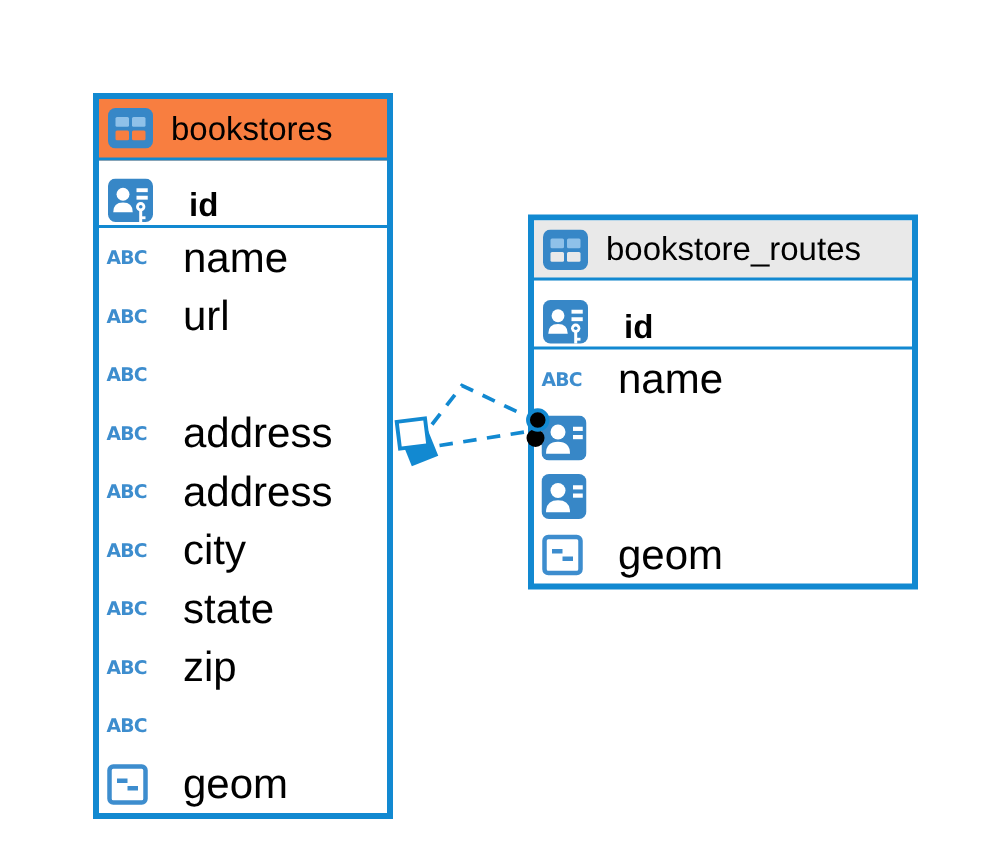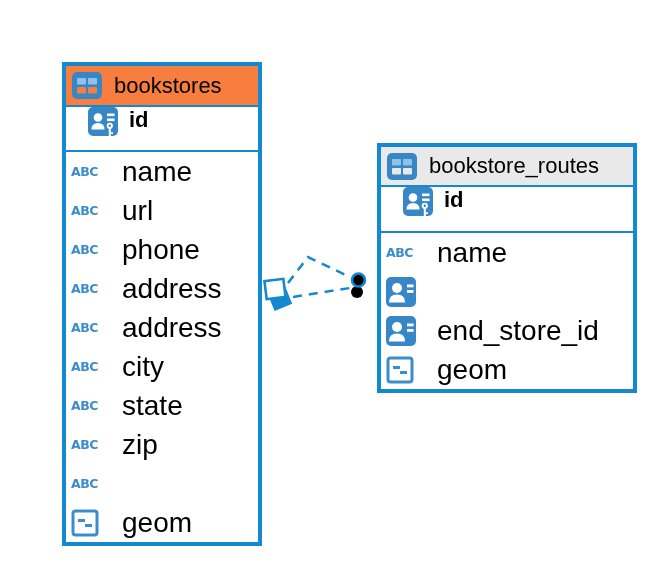--- a/index.html
+++ b/index.html
@@ -25,43 +25,43 @@
     overflow: hidden;
   }
   .erd-table {
     position: absolute;
     background: #fff;
     border: 4px solid var(--accent_blue);
     display: flex;
     flex-direction: column;
   }
   .erd-table.t-left  { left: 62px;  top: 62px;  width: 200px; height: 484px; }
-  .erd-table.t-right { left: 377px; top: 143px; width: 260px; height: 250px; }
+  .erd-table.t-right { left: 352px; top: 143px; width: 260px; height: 250px; }
 
   .tbl-header {
     display: flex;
     align-items: center;
     gap: 9px;
     padding-left: 6px;
     border-bottom: 2px solid var(--accent_blue);
     flex: 0 0 auto;
   }
   .t-left  .tbl-header { height: 41px; background: var(--header_orange); }
   .t-right .tbl-header { height: 40px; background: var(--header_gray); }
   .tbl-title {
     font-size: 22px;
     color: var(--text_color);
     white-space: nowrap;
   }
 
   .pk-row {
     display: flex;
-    align-items: flex-start;
-    gap: 8px;
-    padding-left: 22px;
+    align-items: flex-end;
+    gap: 21px;
+    padding-left: 6px;
     border-bottom: 2px solid var(--accent_blue);
     flex: 0 0 auto;
   }
   .t-left  .pk-row { height: 45px; }
   .t-right .pk-row { height: 46px; }
   .pk-label { font-size: 22px; font-weight: bold; color: var(--text_color); }
 
   .col-row {
     height: 39px;
     display: flex;
@@ -145,21 +145,20 @@
     <div class="col-row">
       <span class="type-cell abc">ABC</span>
       <span class="col-label">name</span>
     </div>
     <div class="col-row">
       <span class="type-cell abc">ABC</span>
       <span class="col-label">url</span>
     </div>
     <div class="col-row">
       <span class="type-cell abc">ABC</span>
-      <span class="col-label">phone</span>
     </div>
     <div class="col-row">
       <span class="type-cell abc">ABC</span>
       <span class="col-label">address</span>
     </div>
     <div class="col-row">
       <span class="type-cell abc">ABC</span>
       <span class="col-label">address</span>
     </div>
     <div class="col-row">
@@ -238,21 +237,20 @@
     <div class="col-row">
       <span class="type-cell">
         <svg width="30" height="30" viewBox="0 0 30 30">
           <rect x="0" y="0" width="30" height="30" rx="5" fill="#3787C7"></rect>
           <circle cx="11" cy="11" r="5" fill="#fff"></circle>
           <path d="M3 25.5 Q3 17.5 11 17.5 Q19 17.5 19 25.5 Z" fill="#fff"></path>
           <rect x="21" y="7.5" width="6.5" height="2.8" fill="#fff"></rect>
           <rect x="21" y="13" width="6.5" height="2.8" fill="#fff"></rect>
         </svg>
       </span>
-      <span class="col-label">end_store_id</span>
     </div>
     <div class="col-row">
       <span class="type-cell">
         <svg width="28" height="28" viewBox="0 0 28 28">
           <rect x="2" y="2" width="24" height="24" rx="2.5" fill="none" stroke="#3D8DCE" stroke-width="3"></rect>
           <line x1="7" y1="11.5" x2="14" y2="11.5" stroke="#3D8DCE" stroke-width="3"></line>
           <line x1="14" y1="16.5" x2="21" y2="16.5" stroke="#3D8DCE" stroke-width="3"></line>
         </svg>
       </span>
       <span class="col-label">geom</span>

